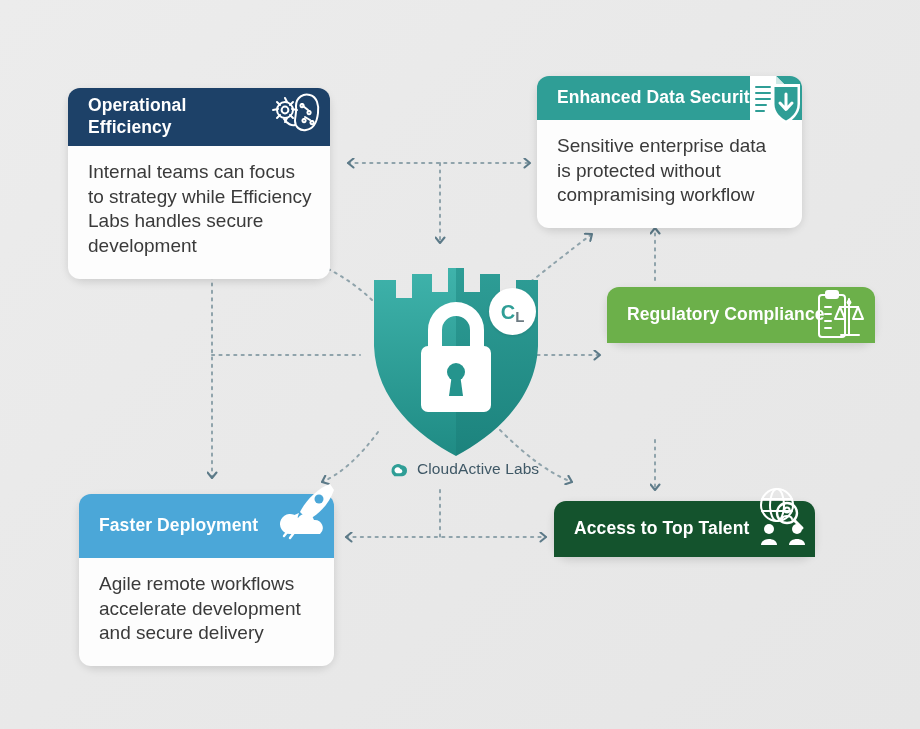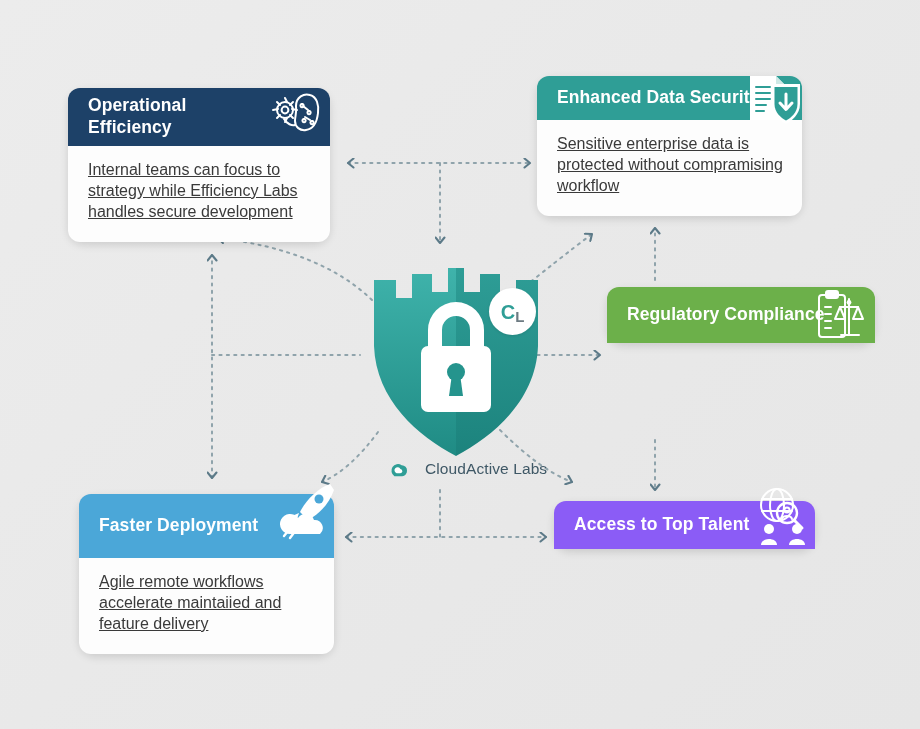--- a/index.html
+++ b/index.html
@@ -33,67 +33,66 @@
     color:#ffffff;
     font-weight:bold;
     font-size:17.5px;
     line-height:1.24;
     letter-spacing:.1px;
     white-space:pre-line;
   }
   .card-body{
     padding:14px 18px 20px 20px;
     color:#3a3a3a;
-    font-size:16px;
+    font-size:19px;
     line-height:1.30;
     white-space:pre-line;
     border-radius:0 0 12px 12px;
     background:#fdfdfd;
-    text-decoration:underline;
   }
   .card-icon{
     position:absolute;
     pointer-events:none;
   }
 
   
   #card-operational{left:68px;top:88px;width:262px;}
   #card-operational .card-head{background:#1d4168;height:58px;padding-top:0;padding-bottom:0;}
   #card-operational .card-icon{right:6px;top:-2px;width:58px;height:62px;}
 
   #card-security{left:537px;top:76px;width:265px;}
   #card-security .card-head{background:#2f9e96;height:44px;padding-top:0;padding-bottom:0;}
   #card-security .card-icon{right:-2px;top:-8px;width:62px;height:62px;}
 
   #card-regulatory{left:607px;top:287px;width:268px;}
   #card-regulatory .card-head{background:#6cb04a;height:56px;padding-top:0;padding-bottom:0;}
   #card-regulatory .card-icon{right:4px;top:0px;width:58px;height:56px;}
 
   #card-talent{left:554px;top:501px;width:261px;}
-  #card-talent .card-head{background:#8b5cf6;height:48px;padding-top:0;padding-bottom:0;}
+  #card-talent .card-head{background:#14532d;height:56px;padding-top:0;padding-bottom:0;}
   #card-talent .card-icon{right:-2px;top:-16px;width:72px;height:66px;}
 
   #card-deployment{left:79px;top:494px;width:255px;}
   #card-deployment .card-head{background:#4ba7d8;height:64px;padding-top:0;padding-bottom:0;}
   #card-deployment .card-icon{right:-4px;top:-14px;width:66px;height:62px;}
 
   
   #shield-wrap{position:absolute;left:366px;top:260px;width:180px;height:200px;z-index:2;}
   #cl-badge{
     position:absolute;left:489px;top:288px;width:47px;height:47px;z-index:4;
     border-radius:50%;background:#ffffff;
     display:flex;align-items:center;justify-content:center;
     box-shadow:0 1px 3px rgba(0,0,0,.10);
   }
   #cl-badge .cl-c{color:#2f9e96;font-size:20px;font-weight:bold;line-height:1;}
   #cl-badge .cl-l{color:#6d7b82;font-size:15px;font-weight:bold;line-height:1;align-self:flex-end;padding-bottom:11px;}
 
   #brand{
     position:absolute;left:388px;top:459px;z-index:4;
-    display:flex;align-items:center;gap:15px;
+    display:flex;align-items:center;gap:7px;
   }
   #brand .brand-text{
     color:#3f5866;font-size:15.5px;letter-spacing:.1px;
   }
 </style>
 </head>
 <body>
 
 <div id="stage">
 
@@ -266,16 +265,16 @@
       <span class="card-title">Faster Deployment</span>
       <svg class="card-icon" viewBox="0 0 66 62">
         <path d="M18 54 A10 10 0 1 1 26 38 A9 9 0 0 1 42 40 A8 8 0 0 1 48 54 Z" fill="#ffffff"></path>
         <path d="M58 4 C46 8 34 20 28 32 L36 40 C48 34 58 22 62 10 Z" fill="#ffffff"></path>
         <circle cx="47" cy="19" r="4.5" fill="#4ba7d8"></circle>
         <path d="M27 33 L20 36 L24 42 Z" fill="#ffffff"></path>
         <path d="M35 41 L32 48 L39 45 Z" fill="#ffffff"></path>
         <path d="M20 46 L12 56 M24 50 L18 58" stroke="#ffffff" stroke-width="2.4" stroke-linecap="round" fill="none"></path>
       </svg>
     </div>
-    <div class="card-body">Agile remote workflows accelerate maintaiied and feature delivery</div>
+    <div class="card-body">Agile remote workflows accelerate development and secure delivery</div>
   </div>
 
 </div>
 
 </body></html>

